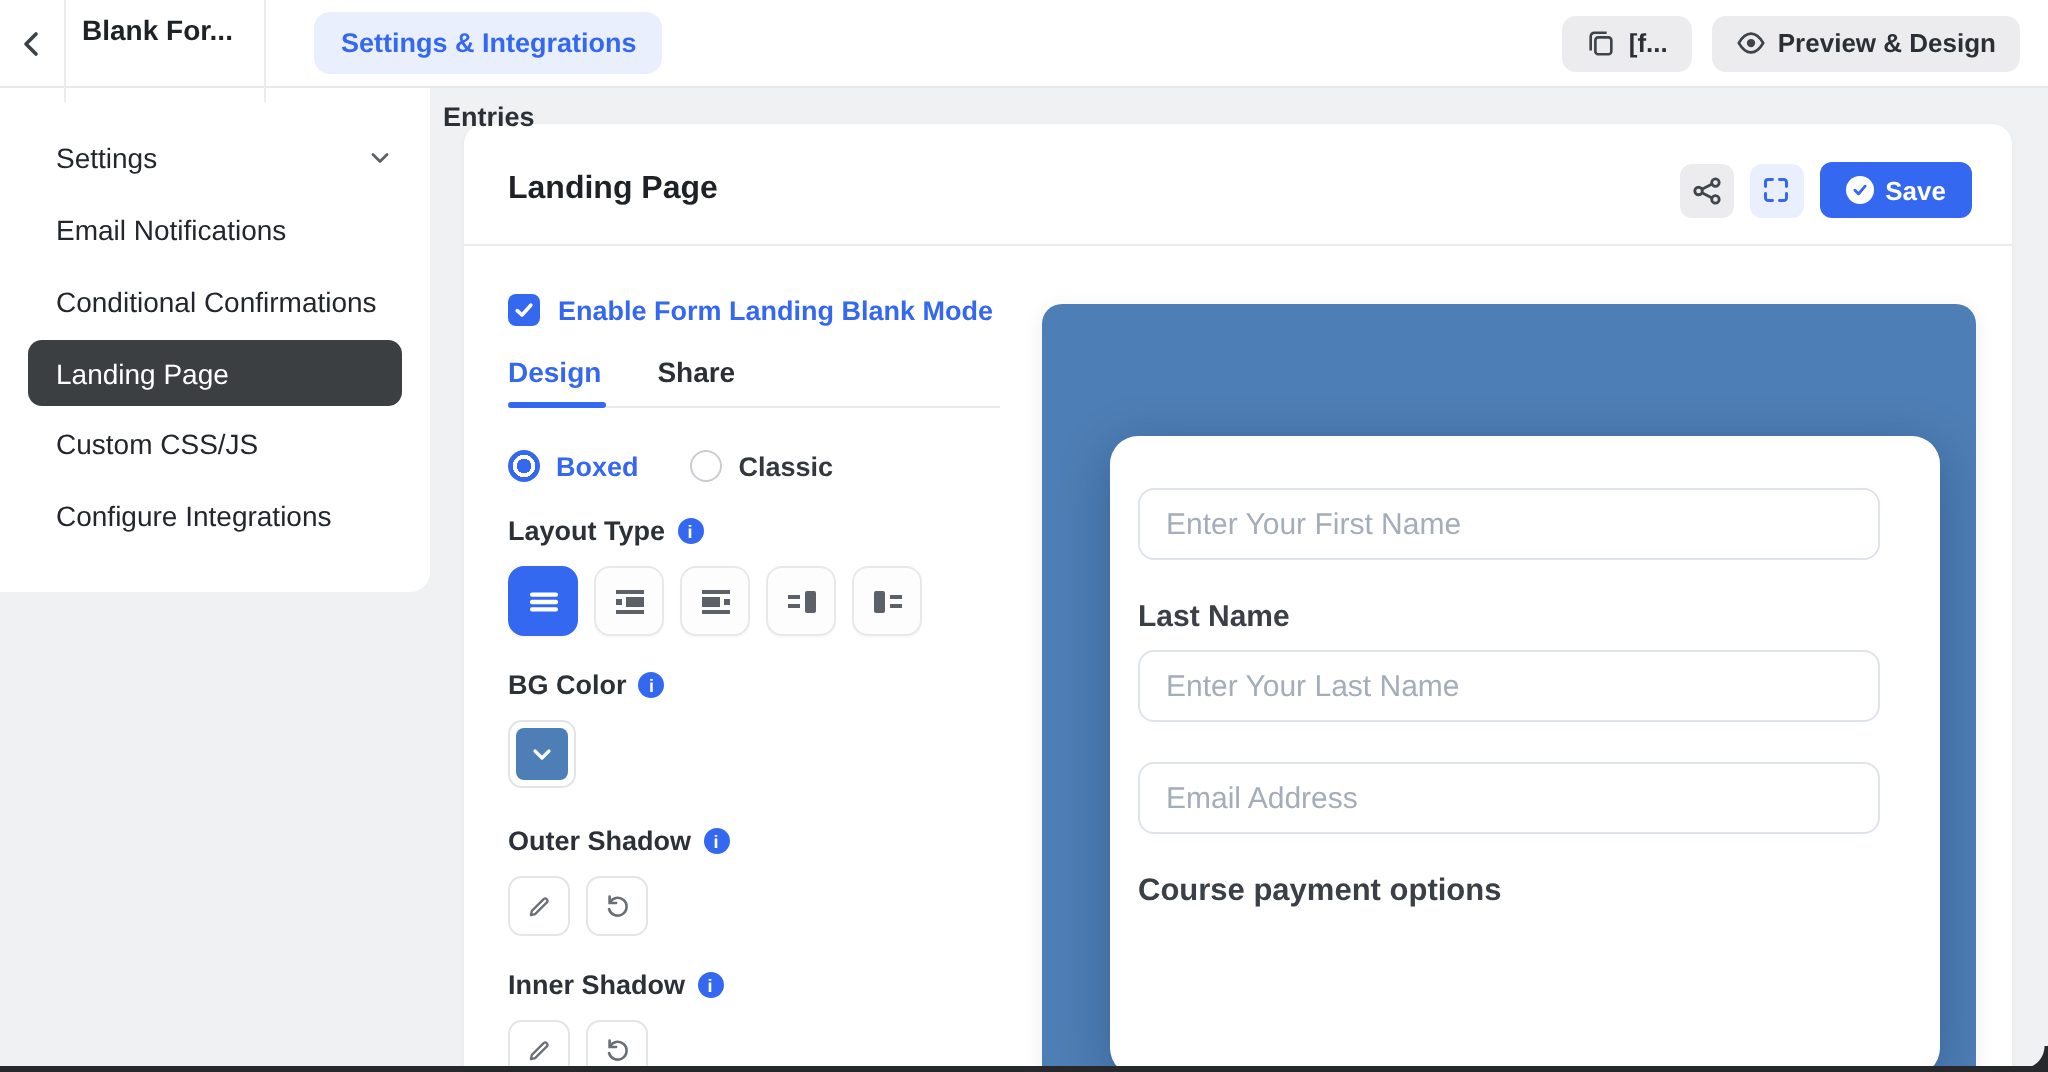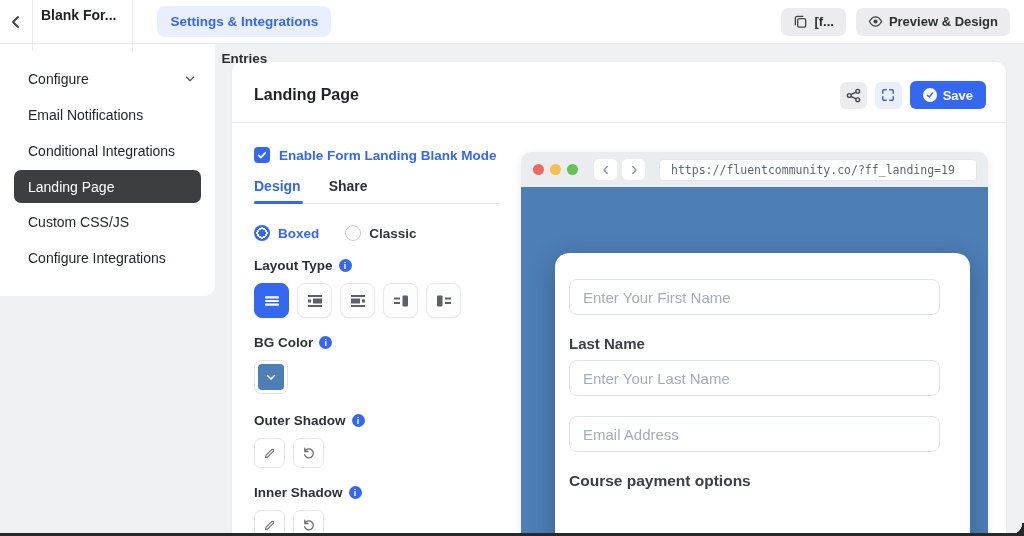--- a/index.html
+++ b/index.html
@@ -156,32 +156,32 @@
             <circle cx="8" cy="8" r="2.2" fill="#3f444a" stroke="none"></circle>
           </svg>
       </span>
       <span>Preview &amp; Design</span>
     </button>
   </div>
 </header>
 
 <aside class="sidebar">
   <div class="sb-item">
-    <span>Configure</span>
+    <span>Settings</span>
     <span class="sb-chev">
       <svg width="14" height="14" viewBox="0 0 16 16">
           <path d="M4 6 L8 10 L12 6" stroke="#5b6167" stroke-width="1.6" fill="none" stroke-linecap="round" stroke-linejoin="round"></path>
         </svg>
     </span>
   </div>
   <div class="sb-item">
     <span>Email Notifications</span>
   </div>
   <div class="sb-item">
-    <span>Conditional Integrations</span>
+    <span>Conditional Confirmations</span>
   </div>
   <div class="sb-item active">
     <span>Landing Page</span>
   </div>
   <div class="sb-item">
     <span>Custom CSS/JS</span>
   </div>
   <div class="sb-item">
     <span>Configure Integrations</span>
   </div>
@@ -354,42 +354,20 @@
         <span>
           <svg width="14" height="14" viewBox="0 0 16 16" fill="none" stroke="#6a6f76" stroke-width="1.5" stroke-linecap="round">
               <path d="M3.2 6.2 A5.1 5.1 0 1 1 2.9 9.8 M3.2 2.6 V6.3 H6.9"></path>
             </svg>
         </span>
       </button>
     </div>
   </div>
 
   <div class="preview">
-    <div class="browser-bar">
-      <span class="lights">
-        <span class="light red"></span>
-        <span class="light yellow"></span>
-        <span class="light green"></span>
-      </span>
-      <button class="nav-btn">
-        <span>
-          <svg width="10" height="10" viewBox="0 0 10 10">
-              <path d="M6.2 1.5 L3 5 L6.2 8.5" stroke="#8d949c" stroke-width="1.5" fill="none" stroke-linecap="round" stroke-linejoin="round"></path>
-            </svg>
-        </span>
-      </button>
-      <button class="nav-btn">
-        <span>
-          <svg width="10" height="10" viewBox="0 0 10 10">
-              <path d="M3.8 1.5 L7 5 L3.8 8.5" stroke="#8d949c" stroke-width="1.5" fill="none" stroke-linecap="round" stroke-linejoin="round"></path>
-            </svg>
-        </span>
-      </button>
-      <input class="url-input" type="text" readonly="" value="https://fluentcommunity.co/?ff_landing=19" style="">
-    </div>
     <div class="browser-body">
       <div class="form-card">
         <div class="pf-group">
           <input class="pf-input" type="text" placeholder="Enter Your First Name" style="">
         </div>
         <div class="pf-group">
           <div class="pf-label">Last Name</div>
           <input class="pf-input" type="text" placeholder="Enter Your Last Name" style="">
         </div>
         <div class="pf-group">

